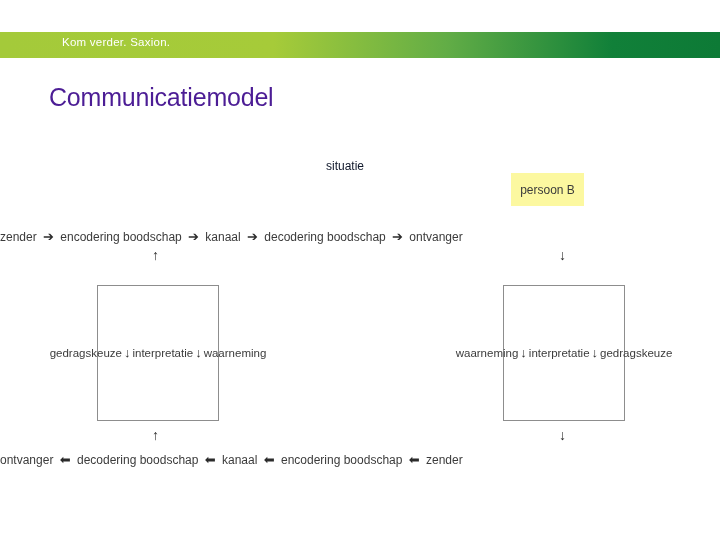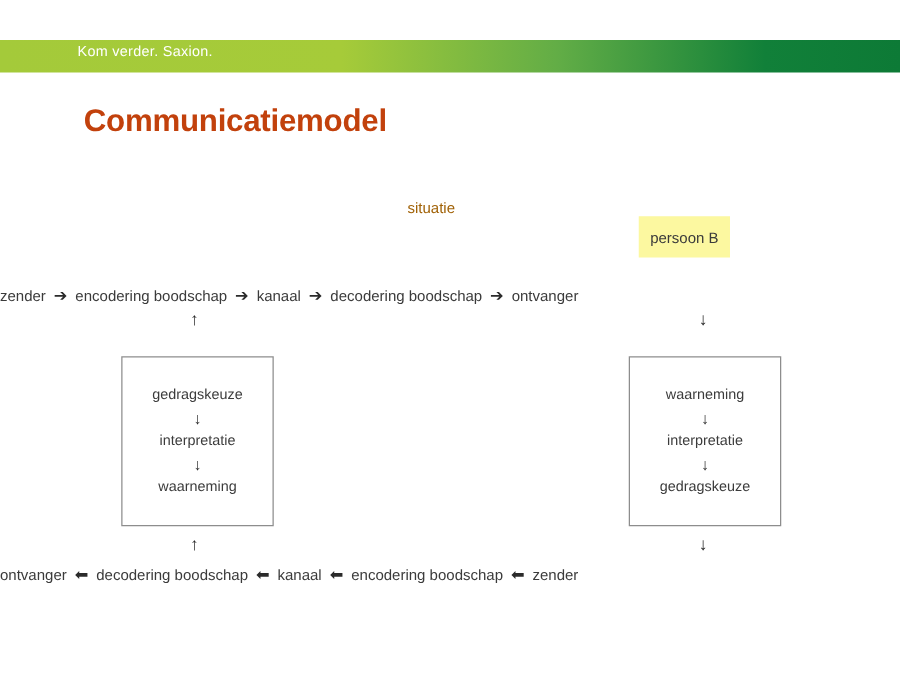--- a/index.html
+++ b/index.html
@@ -32,46 +32,46 @@
     top: 4px;
     font-size: 11.5px;
     color: #ffffff;
     letter-spacing: 0.25px;
     white-space: nowrap;
   }
 
   
   .slide-title {
     position: absolute;
-    left: 67px;
+    left: 49px;
     top: 83px;
     font-size: 25px;
-    font-weight: bold;
-    color: #c2410c;
+    font-weight: normal;
+    color: #4c1d95;
     letter-spacing: -0.2px;
     white-space: nowrap;
   }
 
   
   .diagram {
     position: absolute;
     left: 0;
     top: 0;
     width: 720px;
     height: 540px;
   }
 
   .situatie-label {
     position: absolute;
     left: 0;
     top: 159px;
     width: 690px;
     text-align: center;
     font-size: 12px;
-    color: #a16207;
+    color: #0f172a;
   }
 
   .person-box {
     position: absolute;
     top: 173px;
     height: 33px;
     background: #fcf8a0;
     font-size: 12px;
     color: #3b3b3b;
     display: flex;
@@ -111,21 +111,21 @@
 
   .process-box {
     position: absolute;
     top: 285px;
     width: 122px;
     height: 136px;
     border: 1px solid #8d8d8d;
     background: #ffffff;
     box-sizing: border-box;
     display: flex;
-    flex-direction: column;
+    flex-direction: row;
     align-items: center;
     justify-content: center;
     gap: 2px;
   }
   .process-box.left  { left: 97px; }
   .process-box.right { left: 503px; }
   .process-box .step {
     font-size: 11.5px;
     color: #3b3b3b;
     line-height: 17px;

